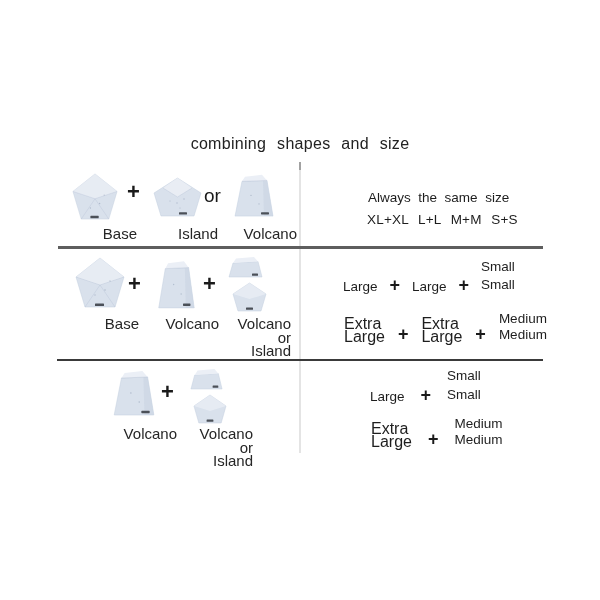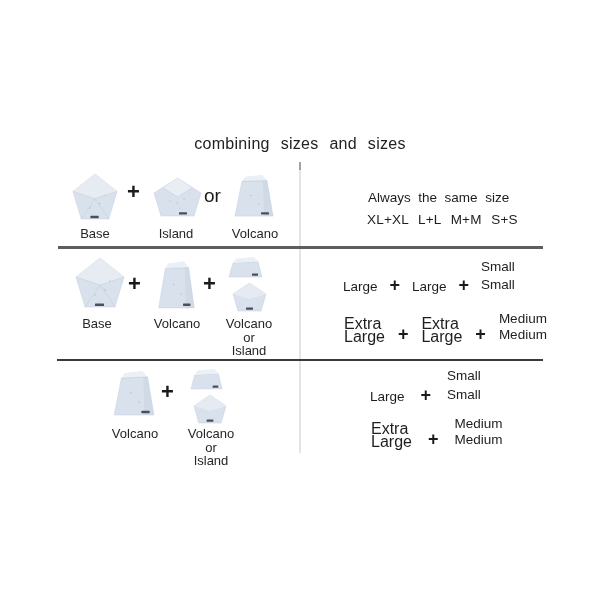--- a/index.html
+++ b/index.html
@@ -26,40 +26,40 @@
   svg.shape{display:block;overflow:visible;}
   .f-main{fill:var(--shape-main);stroke:#c3cfdf;stroke-width:.5;}
   .f-top{fill:var(--shape-top);}
   .f-shade{fill:var(--shape-shade);}
   .f-edge{fill:none;stroke:#aebad0;stroke-width:.6;opacity:.55;}
   .f-speck{fill:#7e8ea6;opacity:.45;}
   .f-mark{fill:var(--shape-mark);}
   
   .plus-big{font-size:22px;font-weight:700;color:#1a1a1a;line-height:1;}
   .or-op{font-size:19px;color:#1a1a1a;line-height:1;}
-  .caption{width:84px;text-align:center;font-size:13px;color:#262626;line-height:13.5px;}
+  .caption{width:84px;text-align:right;font-size:15px;color:#262626;line-height:13.5px;}
   .rule{font-size:13.5px;color:#1d1d1d;}
   .rule1{word-spacing:.28em;}
   .rule2{word-spacing:.42em;letter-spacing:.2px;}
   
   .combo{display:flex;align-items:flex-end;}
   .combo .word{font-size:13.5px;color:#1d1d1d;}
   .combo .plus{font-size:18px;font-weight:700;color:#1a1a1a;line-height:1;padding:0 1px;}
   .stack{display:flex;flex-direction:column;}
   .stack-tight{line-height:13px;font-size:16px;}
   .stack-roomy{line-height:18px;font-size:13.5px;}
   .stack-roomy2{line-height:19px;font-size:13.5px;}
   .g11{gap:11px;} .g12{gap:12px;} .g15{gap:15px;}
 </style>
 </head>
 <body>
 
 <div class="canvas">
 
-  <div class="abs title">combining sizes and sizes</div>
+  <div class="abs title">combining shapes and size</div>
 
   <div class="abs vline"></div>
   <div class="abs vtick"></div>
   <div class="abs hline1"></div>
   <div class="abs hline2"></div>
 
   <svg class="shape abs" style="left:72px;top:173px;" width="46" height="47" viewBox="0 0 50 51" preserveAspectRatio="none">
     <polygon class="f-main" points="25,1 49,20 40,50 10,50 1,20"></polygon>
     <polygon class="f-top" points="25,1 49,20 25,28 1,20" opacity=".75"></polygon>
     <polyline class="f-edge" points="1,20 25,28 49,20"></polyline>

